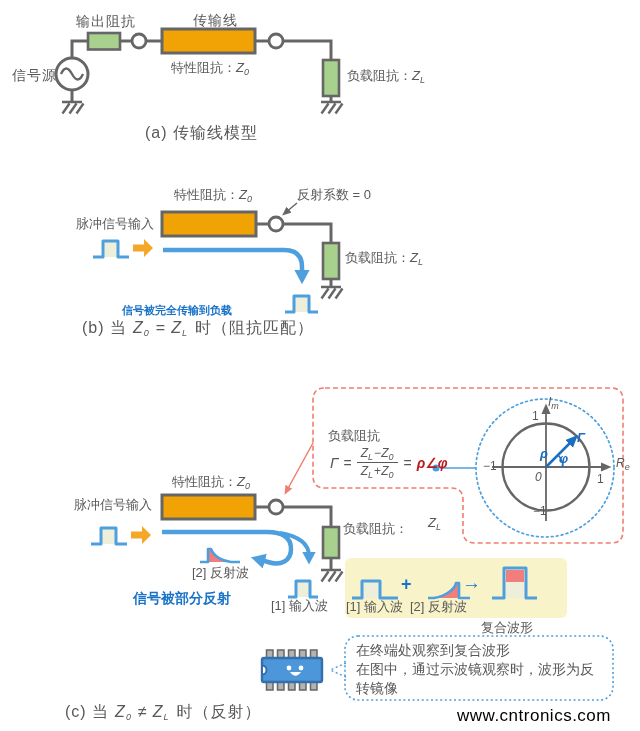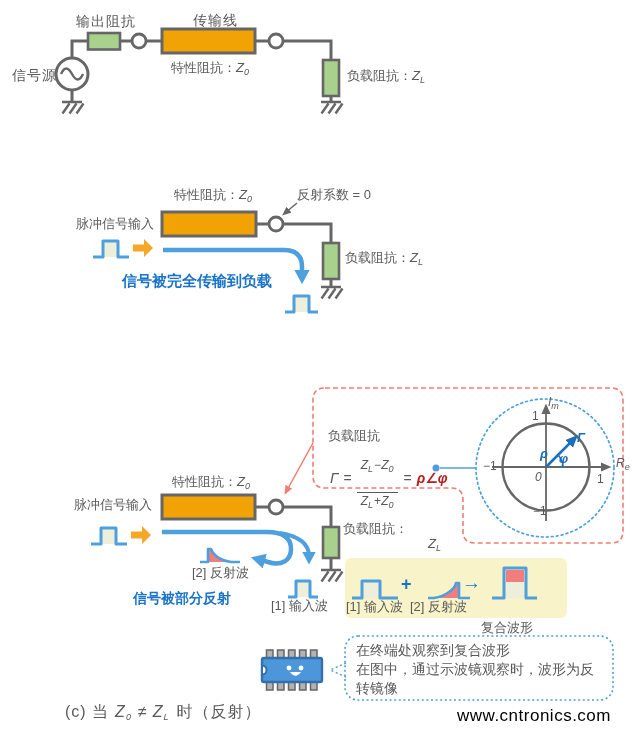--- a/index.html
+++ b/index.html
@@ -5,28 +5,28 @@
   html,body{margin:0;padding:0;background:#fff;}
   #page{position:relative;width:640px;height:731px;background:#fff;overflow:hidden;
         font-family:"Liberation Sans","DejaVu Sans",sans-serif;}
   #lineart{position:absolute;left:0;top:0;z-index:1;}
   .lbl{position:absolute;z-index:2;color:#595959;font-size:13px;line-height:1.15;white-space:nowrap;}
   .f14{font-size:14px;letter-spacing:1px;}
   .f16{font-size:16px;letter-spacing:1px;}
   .f13{font-size:13px;}
   .blueb{color:#1A73C8;font-weight:bold;}
   .bb14{font-size:14px;}
-  .bb15{font-size:15px;}
+  .bb15{font-size:11px;margin-top:32px;}
   .z{font-style:italic;}
   .sub{font-size:9px;font-style:italic;position:relative;top:3px;margin-right:1px;}
   .mxl{margin-left:6px;}
   .mx{margin:0 5px;}
   .formula{position:absolute;z-index:2;display:flex;align-items:center;gap:5px;color:#595959;font-size:14px;}
   .frac{display:inline-flex;flex-direction:column;align-items:center;font-size:12px;line-height:1.25;}
-  .frac .num{padding:0 4px 19px 4px;border-bottom:1.4px solid #595959;margin-top:12px;}
+  .frac .num{padding:0 4px 1px 4px;border-bottom:1.4px solid #595959;}
   .frac .den{padding:1px 4px 0 4px;}
   .rhophi{color:#b91c1c;font-weight:bold;font-style:italic;font-size:14px;}
   .plbl{position:absolute;z-index:2;color:#595959;font-size:12px;white-space:nowrap;}
   .pblue{color:#1A6FC0;font-weight:bold;font-style:italic;font-size:13px;}
   .wavebox-sym{position:absolute;z-index:2;color:#1A73C8;font-weight:bold;}
   .note{position:absolute;z-index:2;color:#595959;font-size:14px;line-height:19px;white-space:nowrap;}
   .watermark{position:absolute;z-index:2;color:#000000;font-size:17px;letter-spacing:.5px;}
 </style>
 </head>
 <body>
@@ -137,34 +137,36 @@
     <rect x="345" y="636" width="268" height="64" rx="13" fill="#fff" stroke="#4E9FDD" stroke-width="1.6" stroke-dasharray="2 2.6"></rect>
     <path d="M346,663 L330,670 M346,677 L330,670" stroke="#4E9FDD" stroke-width="1.4" fill="none" stroke-dasharray="2 2.6"></path>
   </g>
 </svg>
 
 <div class="lbl f14" style="left:76px;top:13px">输出阻抗</div>
 <div class="lbl f14" style="left:193px;top:12px">传输线</div>
 <div class="lbl" style="left:171px;top:61px"><span>特性阻抗：</span><span class="z">Z</span><span class="sub">0</span></div>
 <div class="lbl f14" style="left:12px;top:67px">信号源</div>
 <div class="lbl" style="left:347px;top:69px"><span>负载阻抗：</span><span class="z">Z</span><span class="sub">L</span></div>
+<div class="lbl f16" style="left:145px;top:124px">(a) 传输线模型</div>
 
 <div class="lbl" style="left:174px;top:188px"><span>特性阻抗：</span><span class="z">Z</span><span class="sub">0</span></div>
 <div class="lbl" style="left:297px;top:188px">反射系数 = 0</div>
 <div class="lbl" style="left:76px;top:217px">脉冲信号输入</div>
 <div class="lbl blueb bb15" style="left:122px;top:272px">信号被完全传输到负载</div>
 <div class="lbl" style="left:345px;top:251px"><span>负载阻抗：</span><span class="z">Z</span><span class="sub">L</span></div>
+<div class="lbl f16" style="left:82px;top:319px"><span>(b) 当</span><span class="z mxl">Z</span><span class="sub">0</span><span class="mx">=</span><span class="z">Z</span><span class="sub">L</span><span class="mxl">时（阻抗匹配）</span></div>
 
 <div class="lbl" style="left:172px;top:475px"><span>特性阻抗：</span><span class="z">Z</span><span class="sub">0</span></div>
 <div class="lbl" style="left:74px;top:498px">脉冲信号输入</div>
 <div class="lbl f13" style="left:192px;top:566px">[2] 反射波</div>
 <div class="lbl blueb bb14" style="left:133px;top:590px">信号被部分反射</div>
 <div class="lbl f13" style="left:271px;top:599px">[1] 输入波</div>
 <div class="lbl f13" style="left:343px;top:522px">负载阻抗：</div>
-<div class="lbl f13" style="left:428px;top:537px"><span class="z">Z</span><span class="sub">L</span></div>
+<div class="lbl f13" style="left:428px;top:516px"><span class="z">Z</span><span class="sub">L</span></div>
 
 <div class="lbl f13" style="left:328px;top:429px">负载阻抗</div>
 <div class="formula" style="left:330px;top:446px">
   <span class="z" style="font-size:15px">Γ</span>
   <span>=</span>
   <span class="frac">
     <span class="num"><span class="z">Z</span><span class="sub">L</span><span>−</span><span class="z">Z</span><span class="sub">0</span></span>
     <span class="den"><span class="z">Z</span><span class="sub">L</span><span>+</span><span class="z">Z</span><span class="sub">0</span></span>
   </span>
   <span>=</span>

